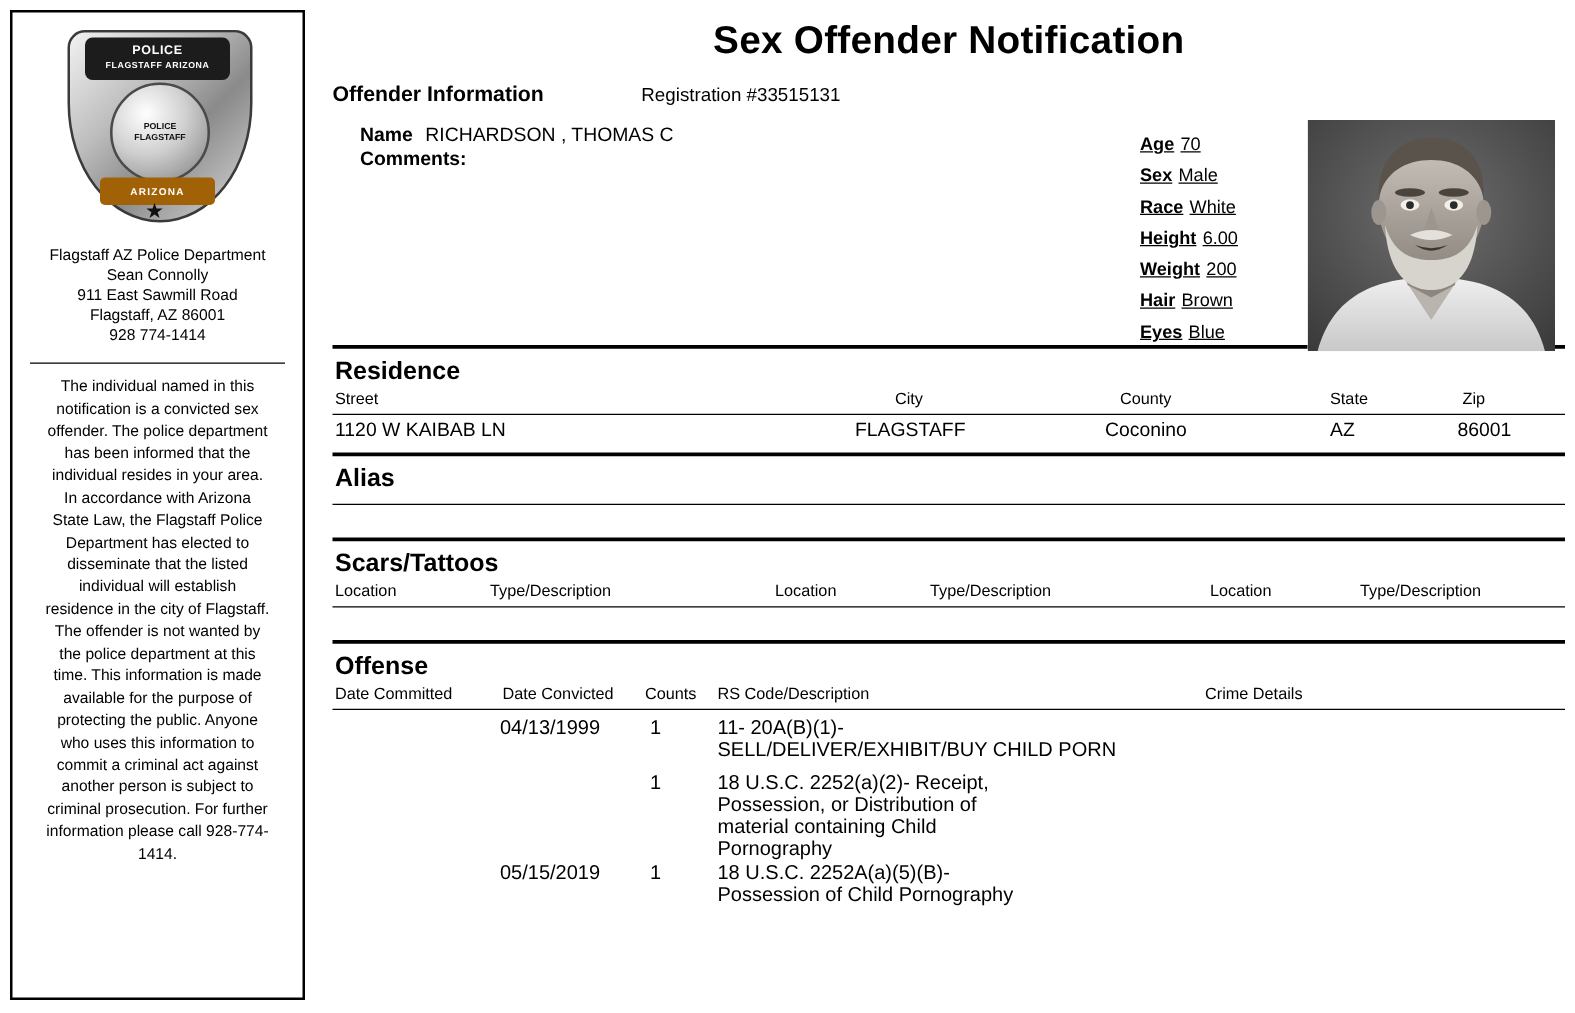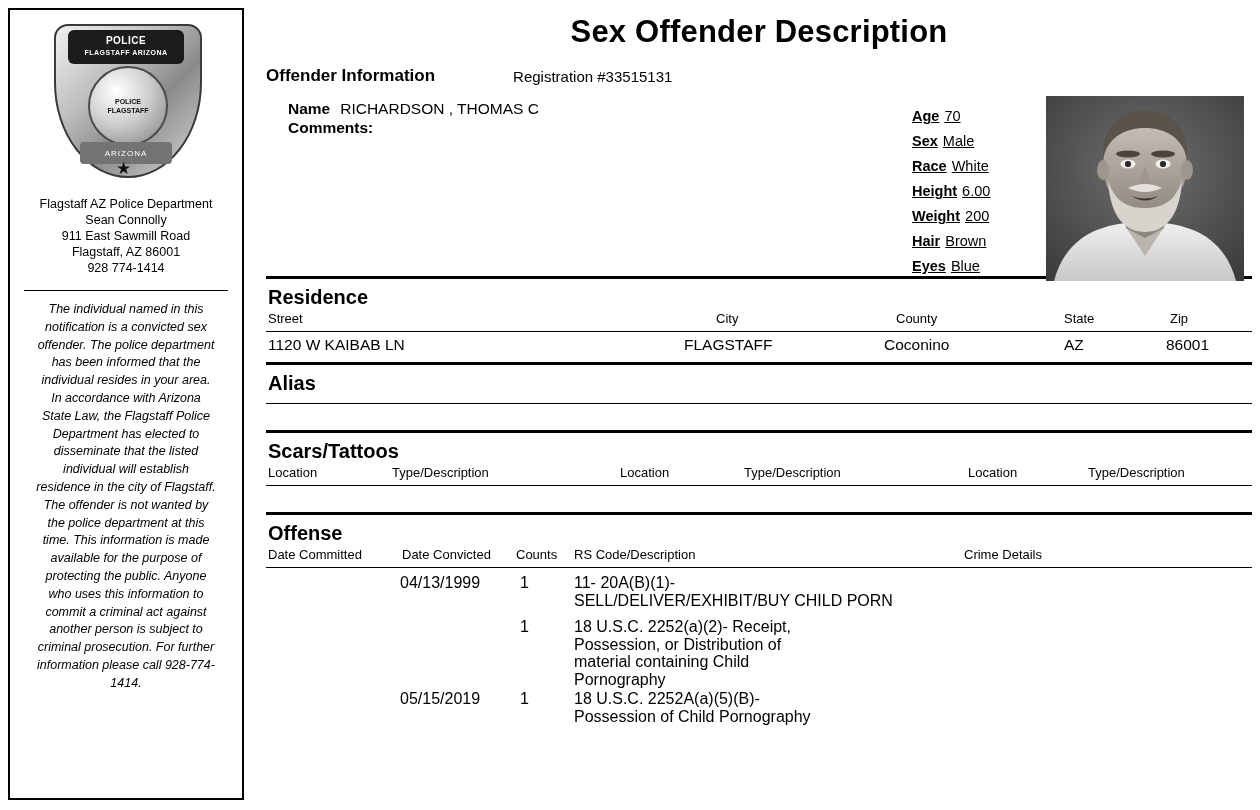--- a/index.html
+++ b/index.html
@@ -91,24 +91,24 @@
     font-weight: bold;
     line-height: 9px;
     color: #111;
   }
   .badge .bottom-band {
     position: absolute;
     left: 34px;
     top: 122px;
     width: 92px;
     height: 22px;
-    background: #737373;
+    background: #a16207;
     color: #fff;
     font-size: 8px;
-    font-weight: normal;
+    font-weight: bold;
     letter-spacing: 1px;
     display: flex;
     align-items: center;
     justify-content: center;
     border-radius: 4px;
   }
   .badge .star {
     position: absolute;
     left: 70px;
     top: 140px;
@@ -125,21 +125,20 @@
   .sidebar-rule {
     border: 0;
     border-top: 1px solid #000;
     margin: 6px 14px 10px 14px;
   }
   .disclaimer {
     font-size: 12.5px;
     line-height: 17.8px;
     padding: 0 26px;
     text-align: center;
-    font-style: italic;
   }
 
   
   .main {
     position: absolute;
     left: 266px;
     top: 0;
     width: 986px;
     height: 810px;
   }
@@ -284,21 +283,21 @@
       <div>928 774-1414</div>
     </div>
 
     <hr class="sidebar-rule">
 
     <div class="disclaimer">The individual named in this notification is a convicted sex offender. The police department has been informed that the individual resides in your area. In accordance with Arizona State Law, the Flagstaff Police Department has elected to disseminate that the listed individual will establish residence in the city of Flagstaff. The offender is not wanted by the police department at this time.  This information is made available for the purpose of protecting the public. Anyone who uses this information to commit a criminal act against another person is subject to criminal prosecution.  For further information please call 928-774-1414.</div>
   </div>
 
   <div class="main">
 
-    <div class="doc-title">Sex Offender Description</div>
+    <div class="doc-title">Sex Offender Notification</div>
 
     <div class="row-top">
       <div class="section-head">Offender Information</div>
       <div class="reg-no">Registration #33515131</div>
     </div>
 
     <div class="offender-body">
       <div class="name-line">
         <b>Name</b><span class="name-value">RICHARDSON , THOMAS C</span>
       </div>

